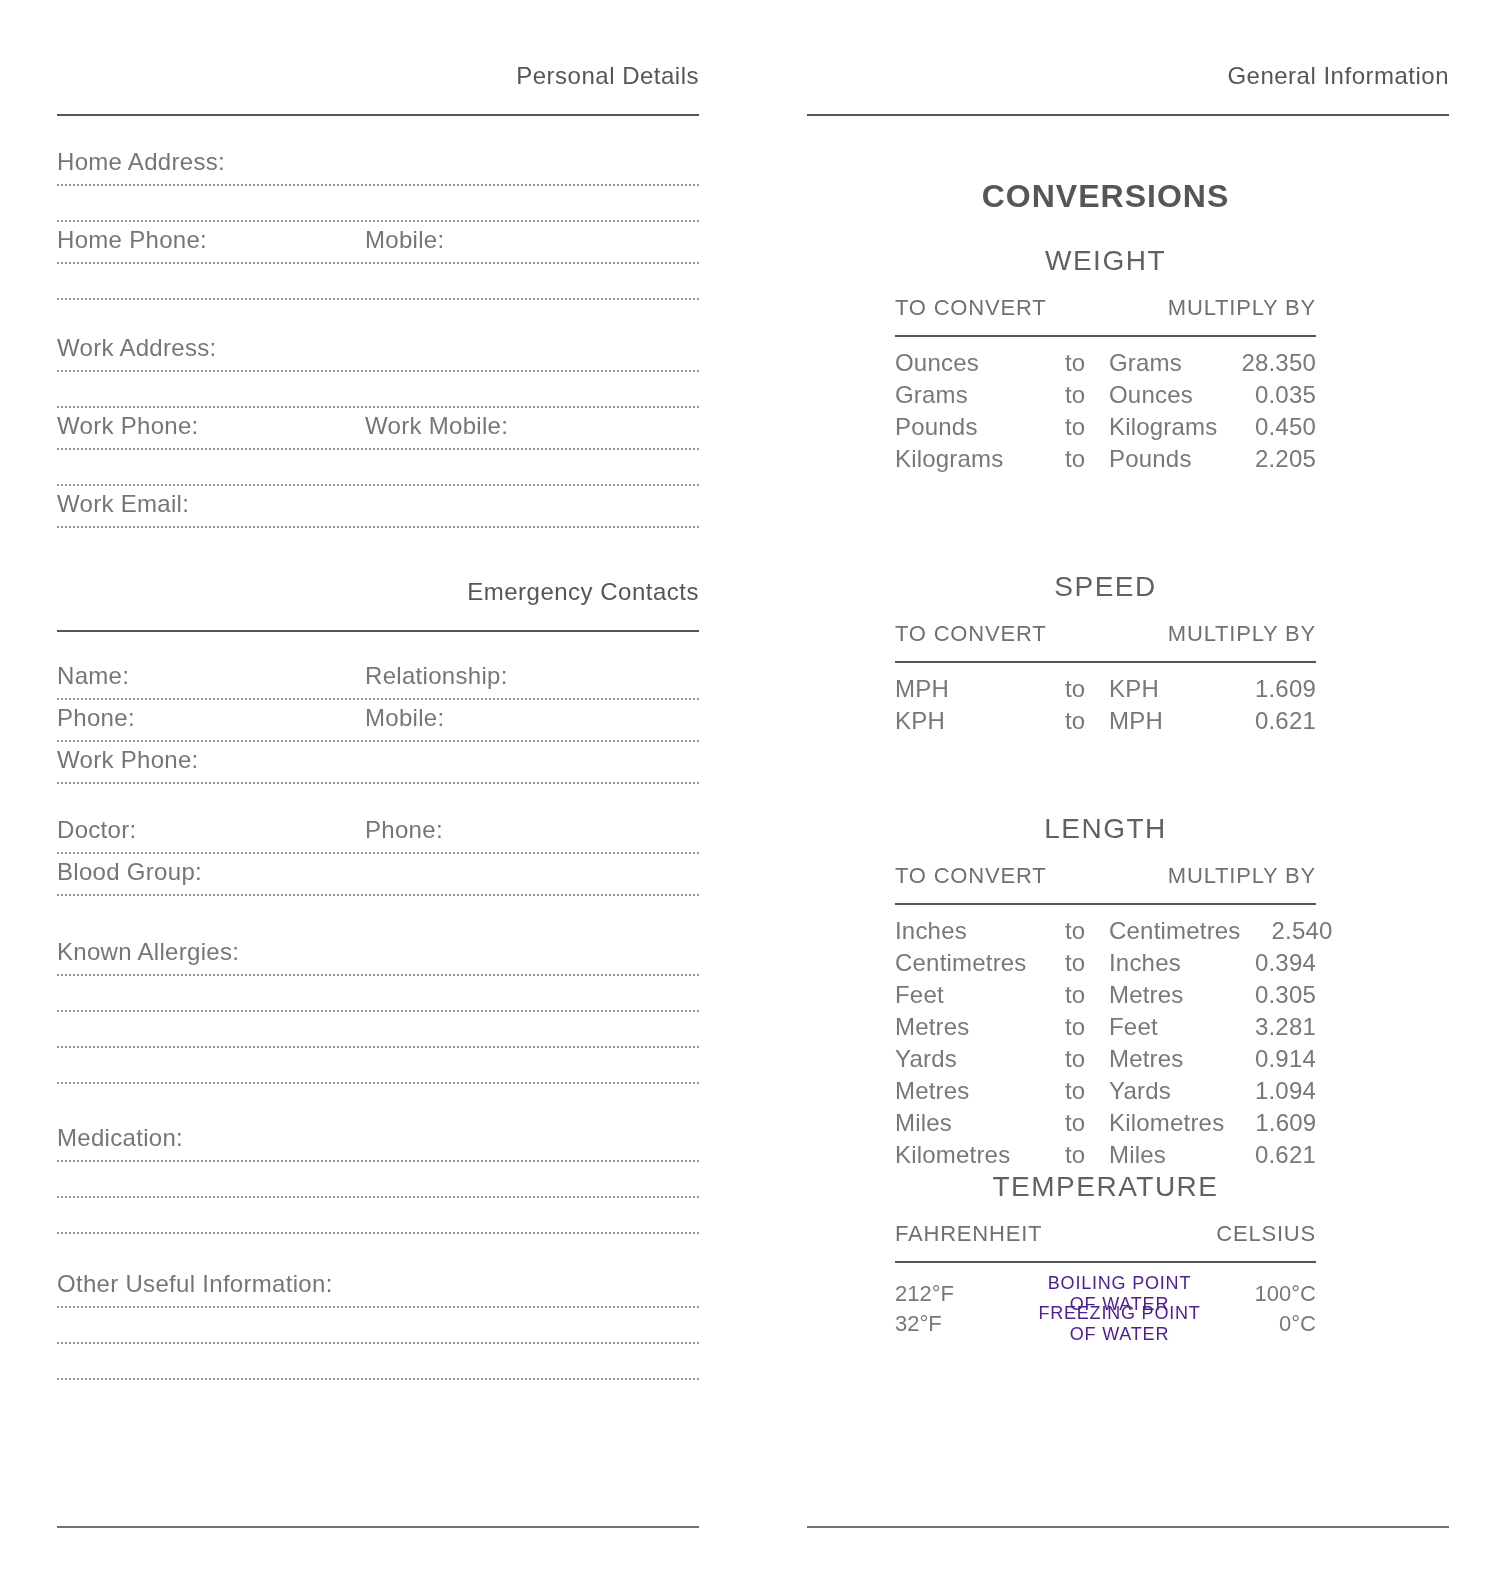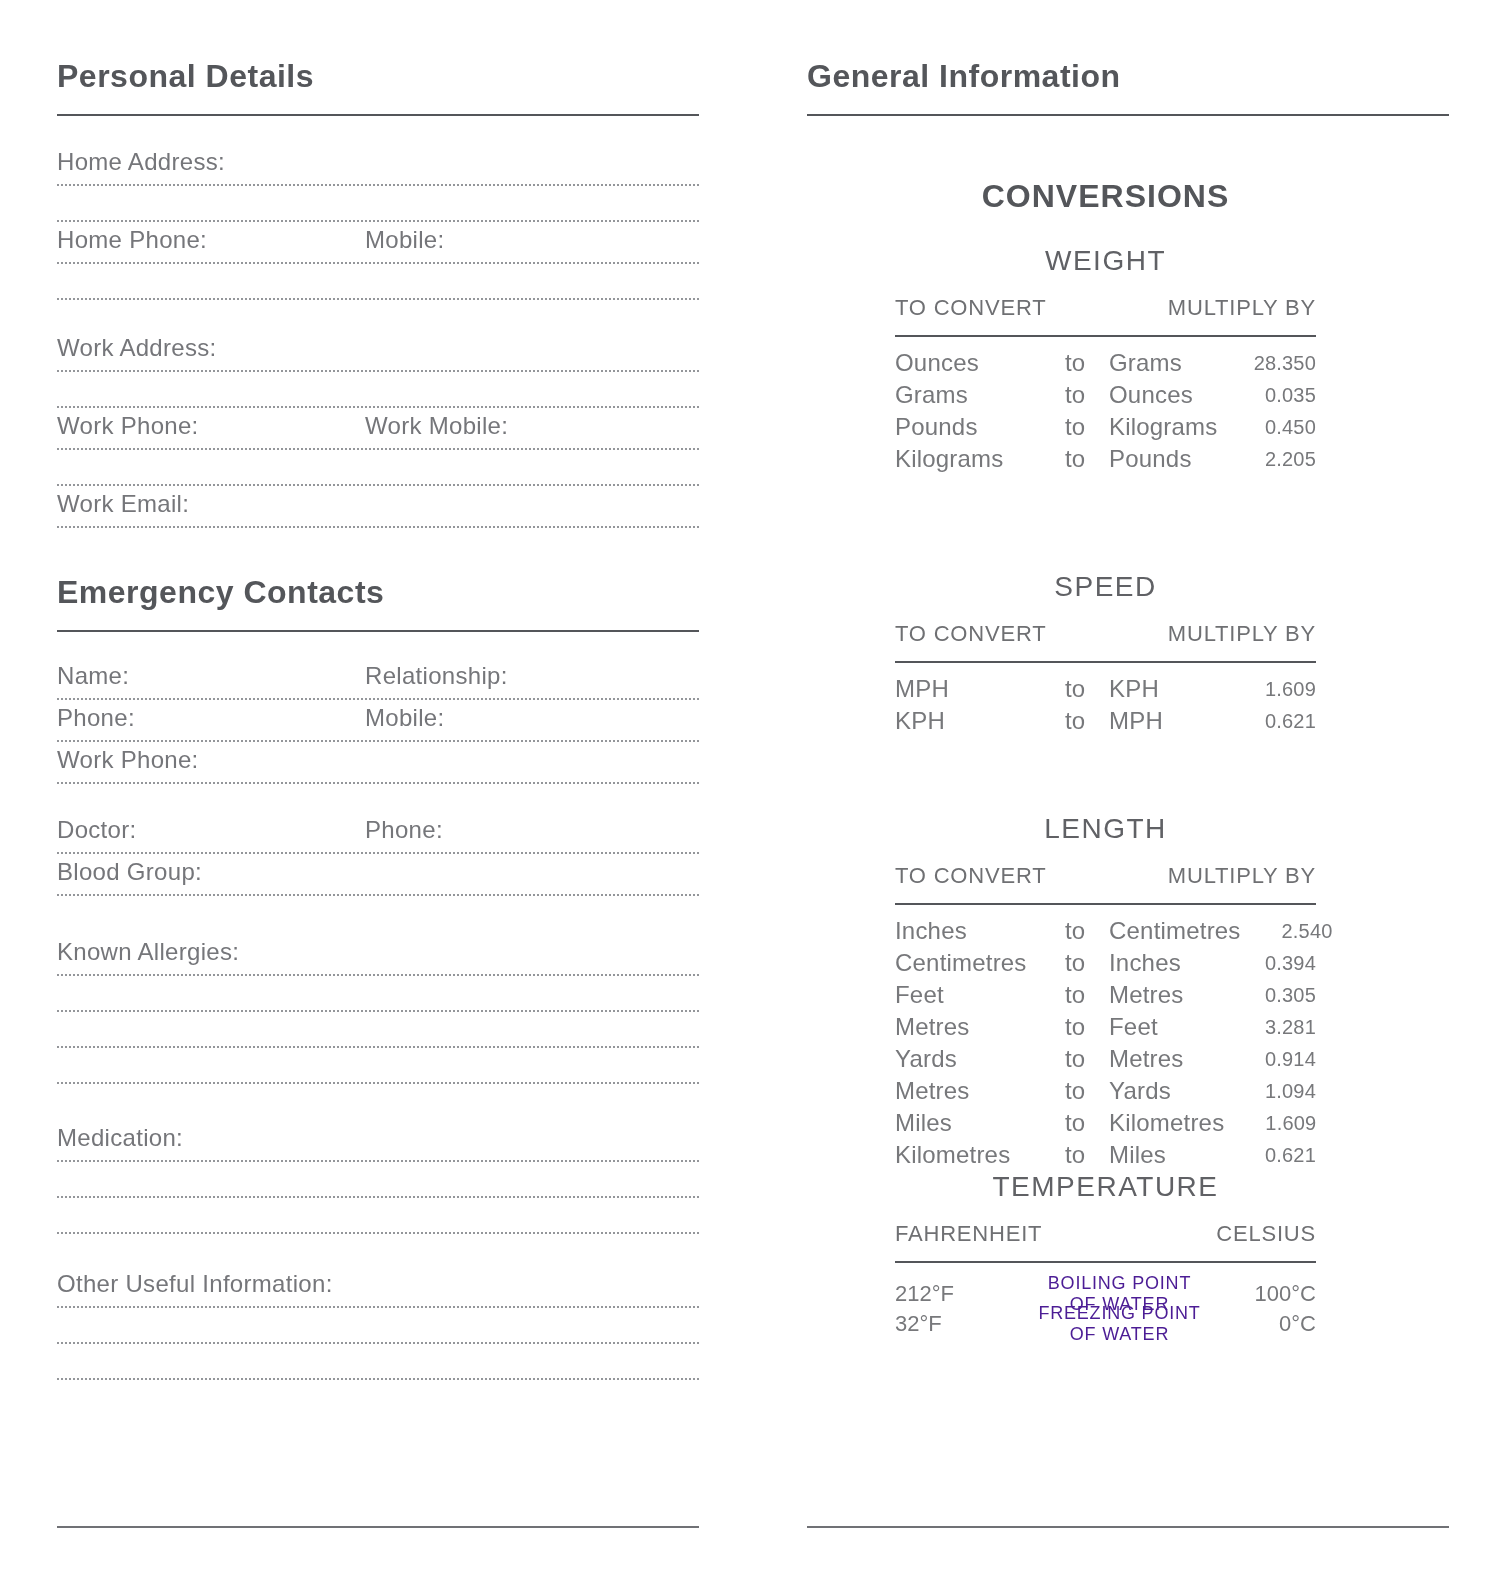--- a/index.html
+++ b/index.html
@@ -7,22 +7,22 @@
   body {
     width: 1500px; height: 1594px; position: relative;
     font-family: "Liberation Sans", sans-serif;
     color: #75767a;
   }
   .col { position: absolute; top: 0; height: 1594px; }
   .col-left  { left: 57px;  width: 642px; }
   .col-right { left: 807px; width: 642px; }
 
   .section-title {
-    font-size: 32px; font-weight: 700; color: #54565a;
-    text-align: left; letter-spacing: 0.5px; line-height: 36px;
+    font-size: 24px; font-weight: 400; color: #54565a;
+    text-align: right; letter-spacing: 0.5px; line-height: 36px;
   }
   .mt-title { margin-top: 58px; }
   .title-rule { border-top: 2px solid #54565a; margin-top: 20px; }
 
   
   .fl { border-bottom: 2px dotted #94969a; position: relative; }
   .fl-label { padding: 4px 0 8px; min-height: 40px; }
   .fl-blank { height: 36px; }
   .flabel {
     font-size: 24px; line-height: 28px; color: #75767a;
@@ -55,21 +55,21 @@
     font-size: 22px; color: #6f7073; letter-spacing: 0.8px;
     margin-top: 18px;
   }
   .table-rule { border-top: 2px solid #54565a; margin-top: 14px; }
   .rows { margin-top: 10px; }
   .crow {
     display: grid; grid-template-columns: 170px 44px 1fr 92px;
     height: 32px; align-items: center;
     font-size: 24px; color: #77787b; letter-spacing: 0.2px;
   }
-  .crow .c-val { text-align: right; font-size: 20px; color: #77787b; }
+  .crow .c-val { text-align: right; font-size: 24px; color: #77787b; }
   .trow {
     display: grid; grid-template-columns: 140px 1fr 112px;
     height: 30px; align-items: center;
   }
   .trow .t-f { font-size: 22px; color: #77787b; }
   .trow .t-label { font-size: 18px; color: #4c1d95; text-align: center; letter-spacing: 0.8px; }
   .trow .t-c { font-size: 22px; color: #77787b; text-align: right; }
 
   .mt96 { margin-top: 96px; } .mt76 { margin-top: 76px; } .mt72 { }
 </style>

